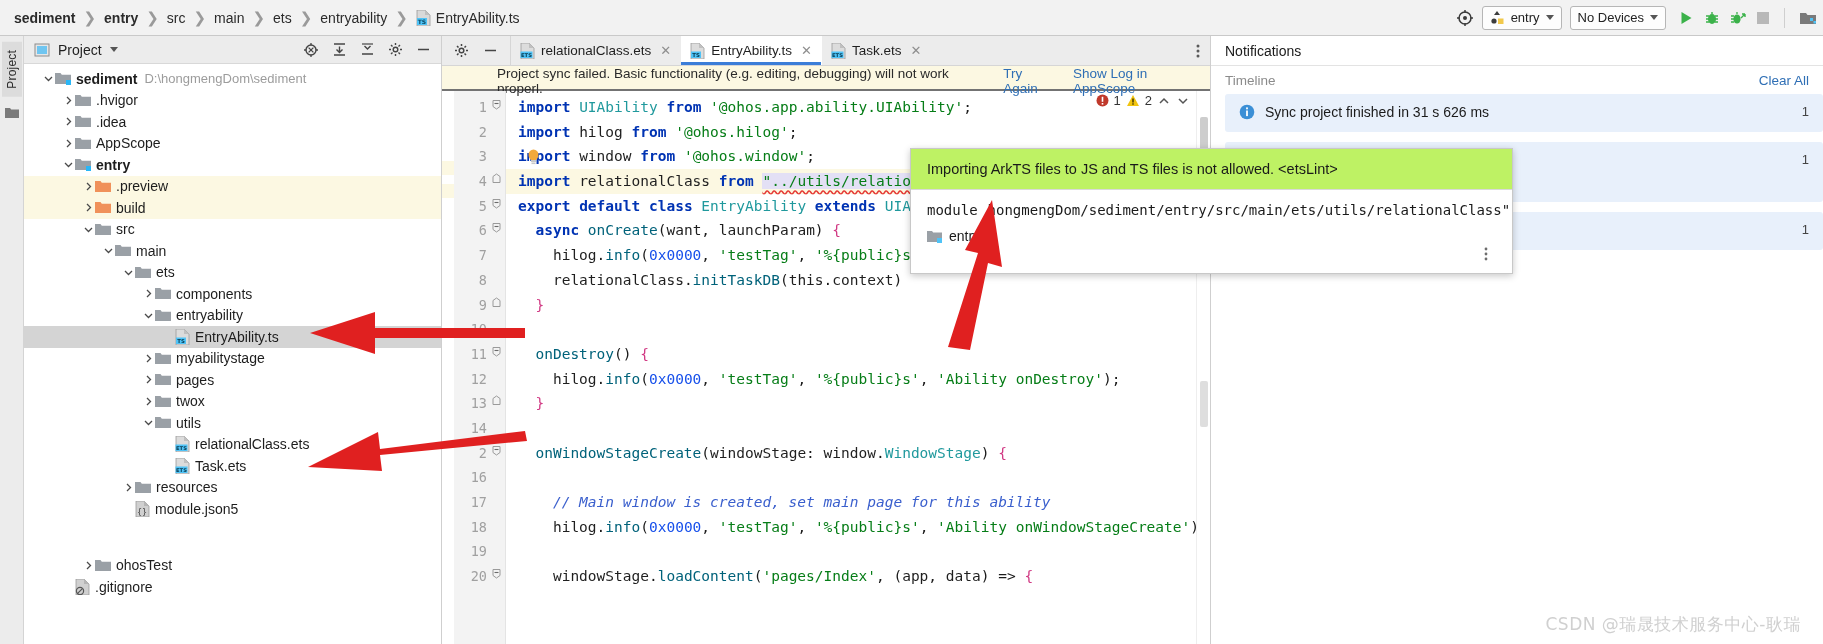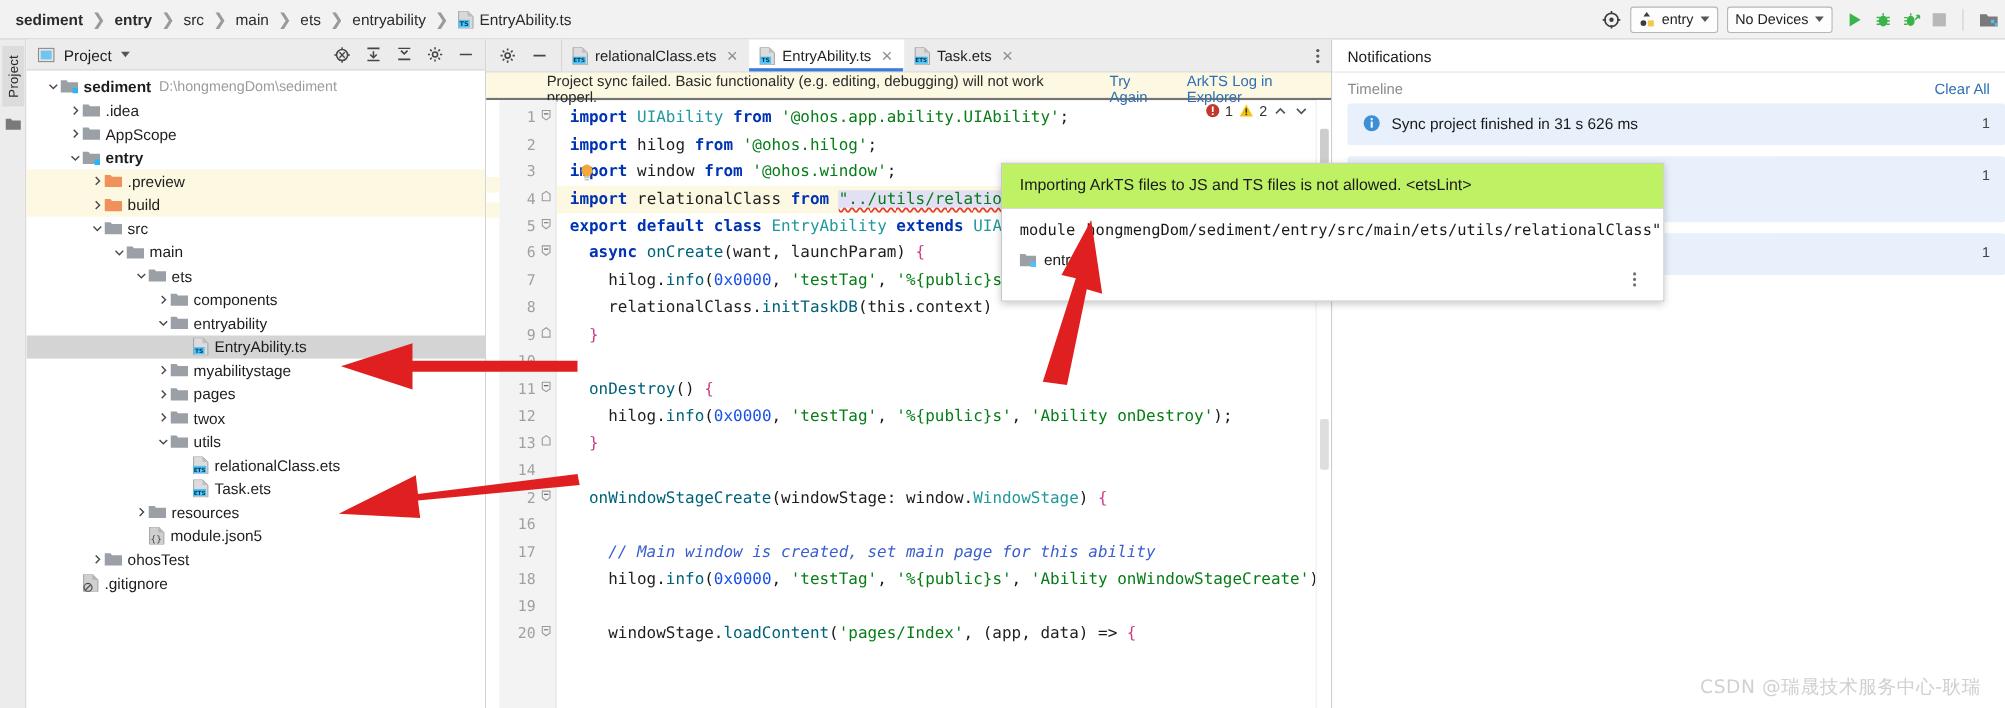--- a/index.html
+++ b/index.html
@@ -343,20 +343,33 @@
             <span class="twisty">
               <svg width="11" height="11" viewBox="0 0 11 11">
                 <path d="M4 2l3.5 3.5L4 9" stroke="#4a4a4a" stroke-width="1.3" fill="none"></path>
               </svg>
             </span>
             <span class="ficon">
               <svg width="16" height="13" viewBox="0 0 16 13">
                 <path d="M0 1h5.5l1.3 1.7H16V12H0z" fill="#9aa0a6"></path>
               </svg>
             </span>
+            <span class="lbl">.hvigor</span>
+          </div>
+          <div class="row" style="padding-left: 38px;">
+            <span class="twisty">
+              <svg width="11" height="11" viewBox="0 0 11 11">
+                <path d="M4 2l3.5 3.5L4 9" stroke="#4a4a4a" stroke-width="1.3" fill="none"></path>
+              </svg>
+            </span>
+            <span class="ficon">
+              <svg width="16" height="13" viewBox="0 0 16 13">
+                <path d="M0 1h5.5l1.3 1.7H16V12H0z" fill="#9aa0a6"></path>
+              </svg>
+            </span>
             <span class="lbl">.idea</span>
           </div>
           <div class="row" style="padding-left: 38px;">
             <span class="twisty">
               <svg width="11" height="11" viewBox="0 0 11 11">
                 <path d="M4 2l3.5 3.5L4 9" stroke="#4a4a4a" stroke-width="1.3" fill="none"></path>
               </svg>
             </span>
             <span class="ficon">
               <svg width="16" height="13" viewBox="0 0 16 13">
@@ -575,21 +588,21 @@
             <span class="twisty"></span>
             <span class="ficon">
               <svg width="15" height="16" viewBox="0 0 15 16">
                 <path d="M1 0h8l5 5v11H1z" fill="#d0d0d0" stroke="#9a9a9a" stroke-width=".8"></path>
                 <path d="M9 0l5 5H9z" fill="#b5b5b5"></path>
                 <text x="7" y="14" font-family="DejaVu Sans" font-size="8" fill="#3a3a3a" text-anchor="middle">{}</text>
               </svg>
             </span>
             <span class="lbl">module.json5</span>
           </div>
-          <div class="row" style="padding-left: 58px;">
+          <div class="row" style="padding-left: 58px; margin-top: 35px;">
             <span class="twisty">
               <svg width="11" height="11" viewBox="0 0 11 11">
                 <path d="M4 2l3.5 3.5L4 9" stroke="#4a4a4a" stroke-width="1.3" fill="none"></path>
               </svg>
             </span>
             <span class="ficon">
               <svg width="16" height="13" viewBox="0 0 16 13">
                 <path d="M0 1h5.5l1.3 1.7H16V12H0z" fill="#9aa0a6"></path>
               </svg>
             </span>
@@ -670,21 +683,21 @@
                 <circle cx="2" cy="8" r="1.5" fill="#5a5a5a"></circle>
                 <circle cx="2" cy="13" r="1.5" fill="#5a5a5a"></circle>
               </svg>
           </span>
         </div>
       </div>
 
       <div class="banner">
         <span>Project sync failed. Basic functionality (e.g. editing, debugging) will not work properl.</span>
         <span class="lnk">Try Again</span>
-        <span class="lnk">ArkTS Log in Explorer</span>
+        <span class="lnk">Show Log in AppScope</span>
       </div>
 
       <div class="codewrap">
         <div class="annot-col">
           <div class="annot-mark" style="top:70px"></div>
           <div class="annot-mark" style="top:93px"></div>
         </div>
         <div class="gutter">
           <div id="gnums">
               <div class="gnum">1</div>

